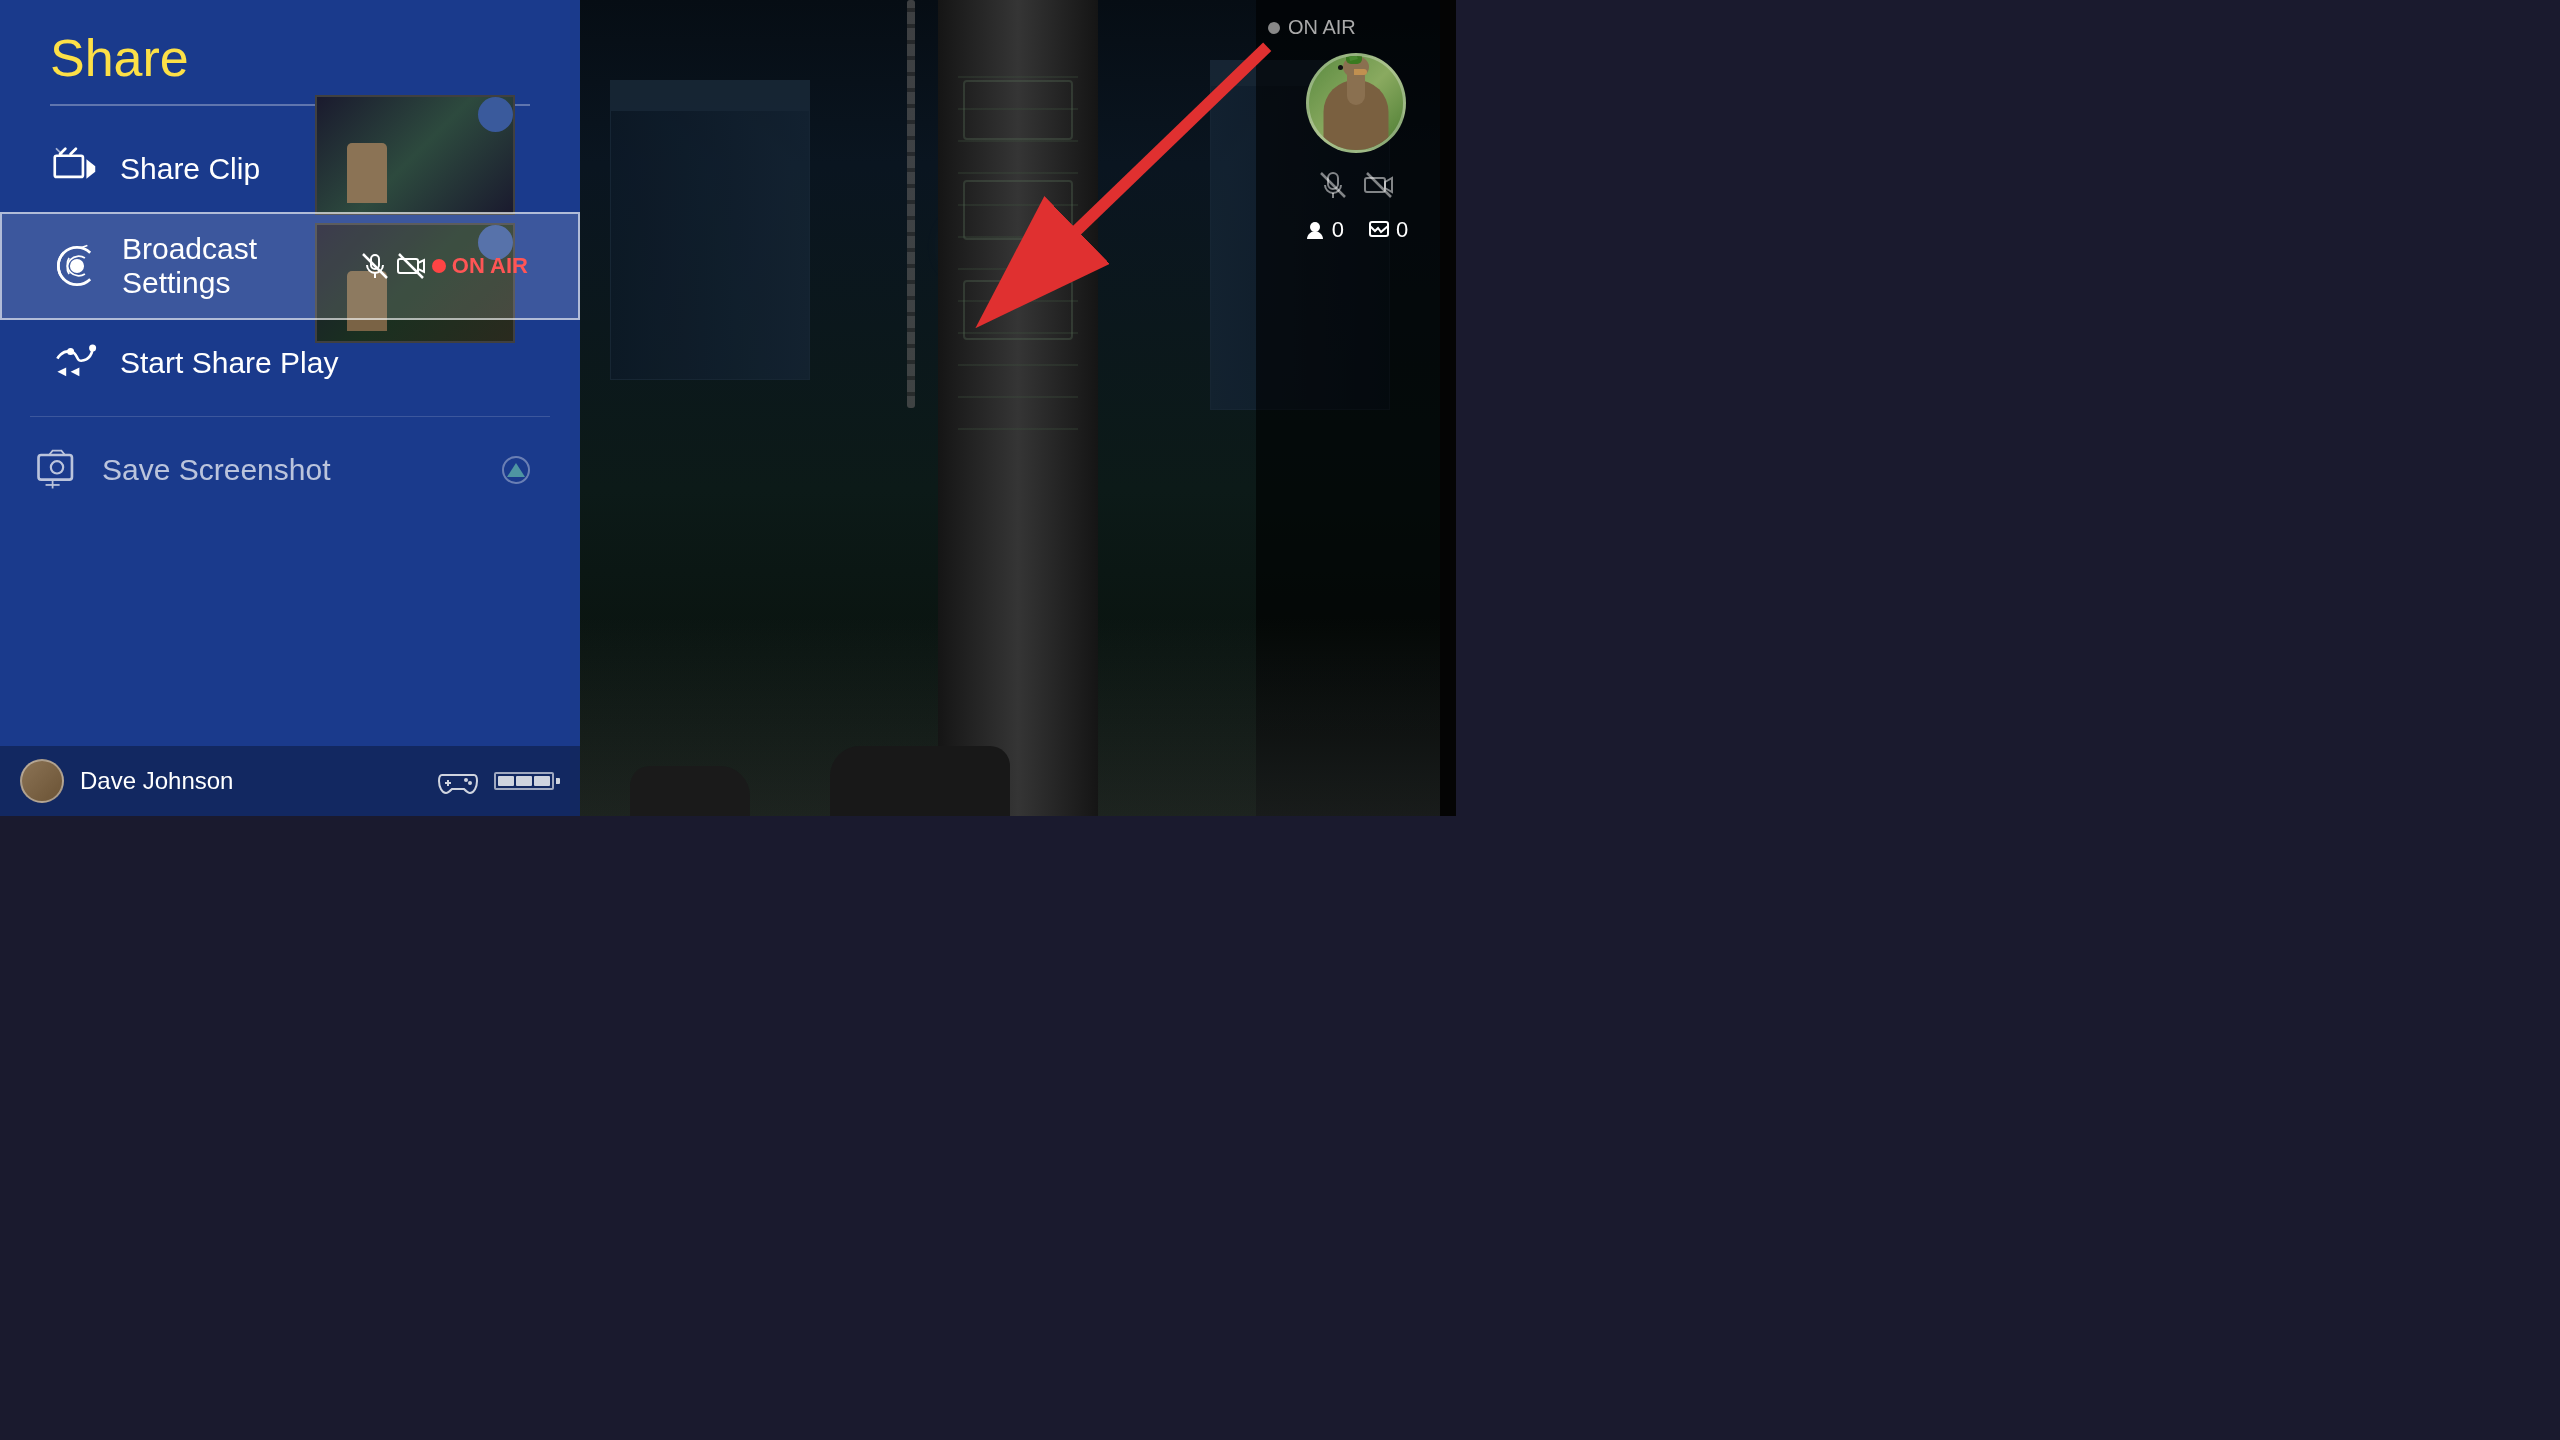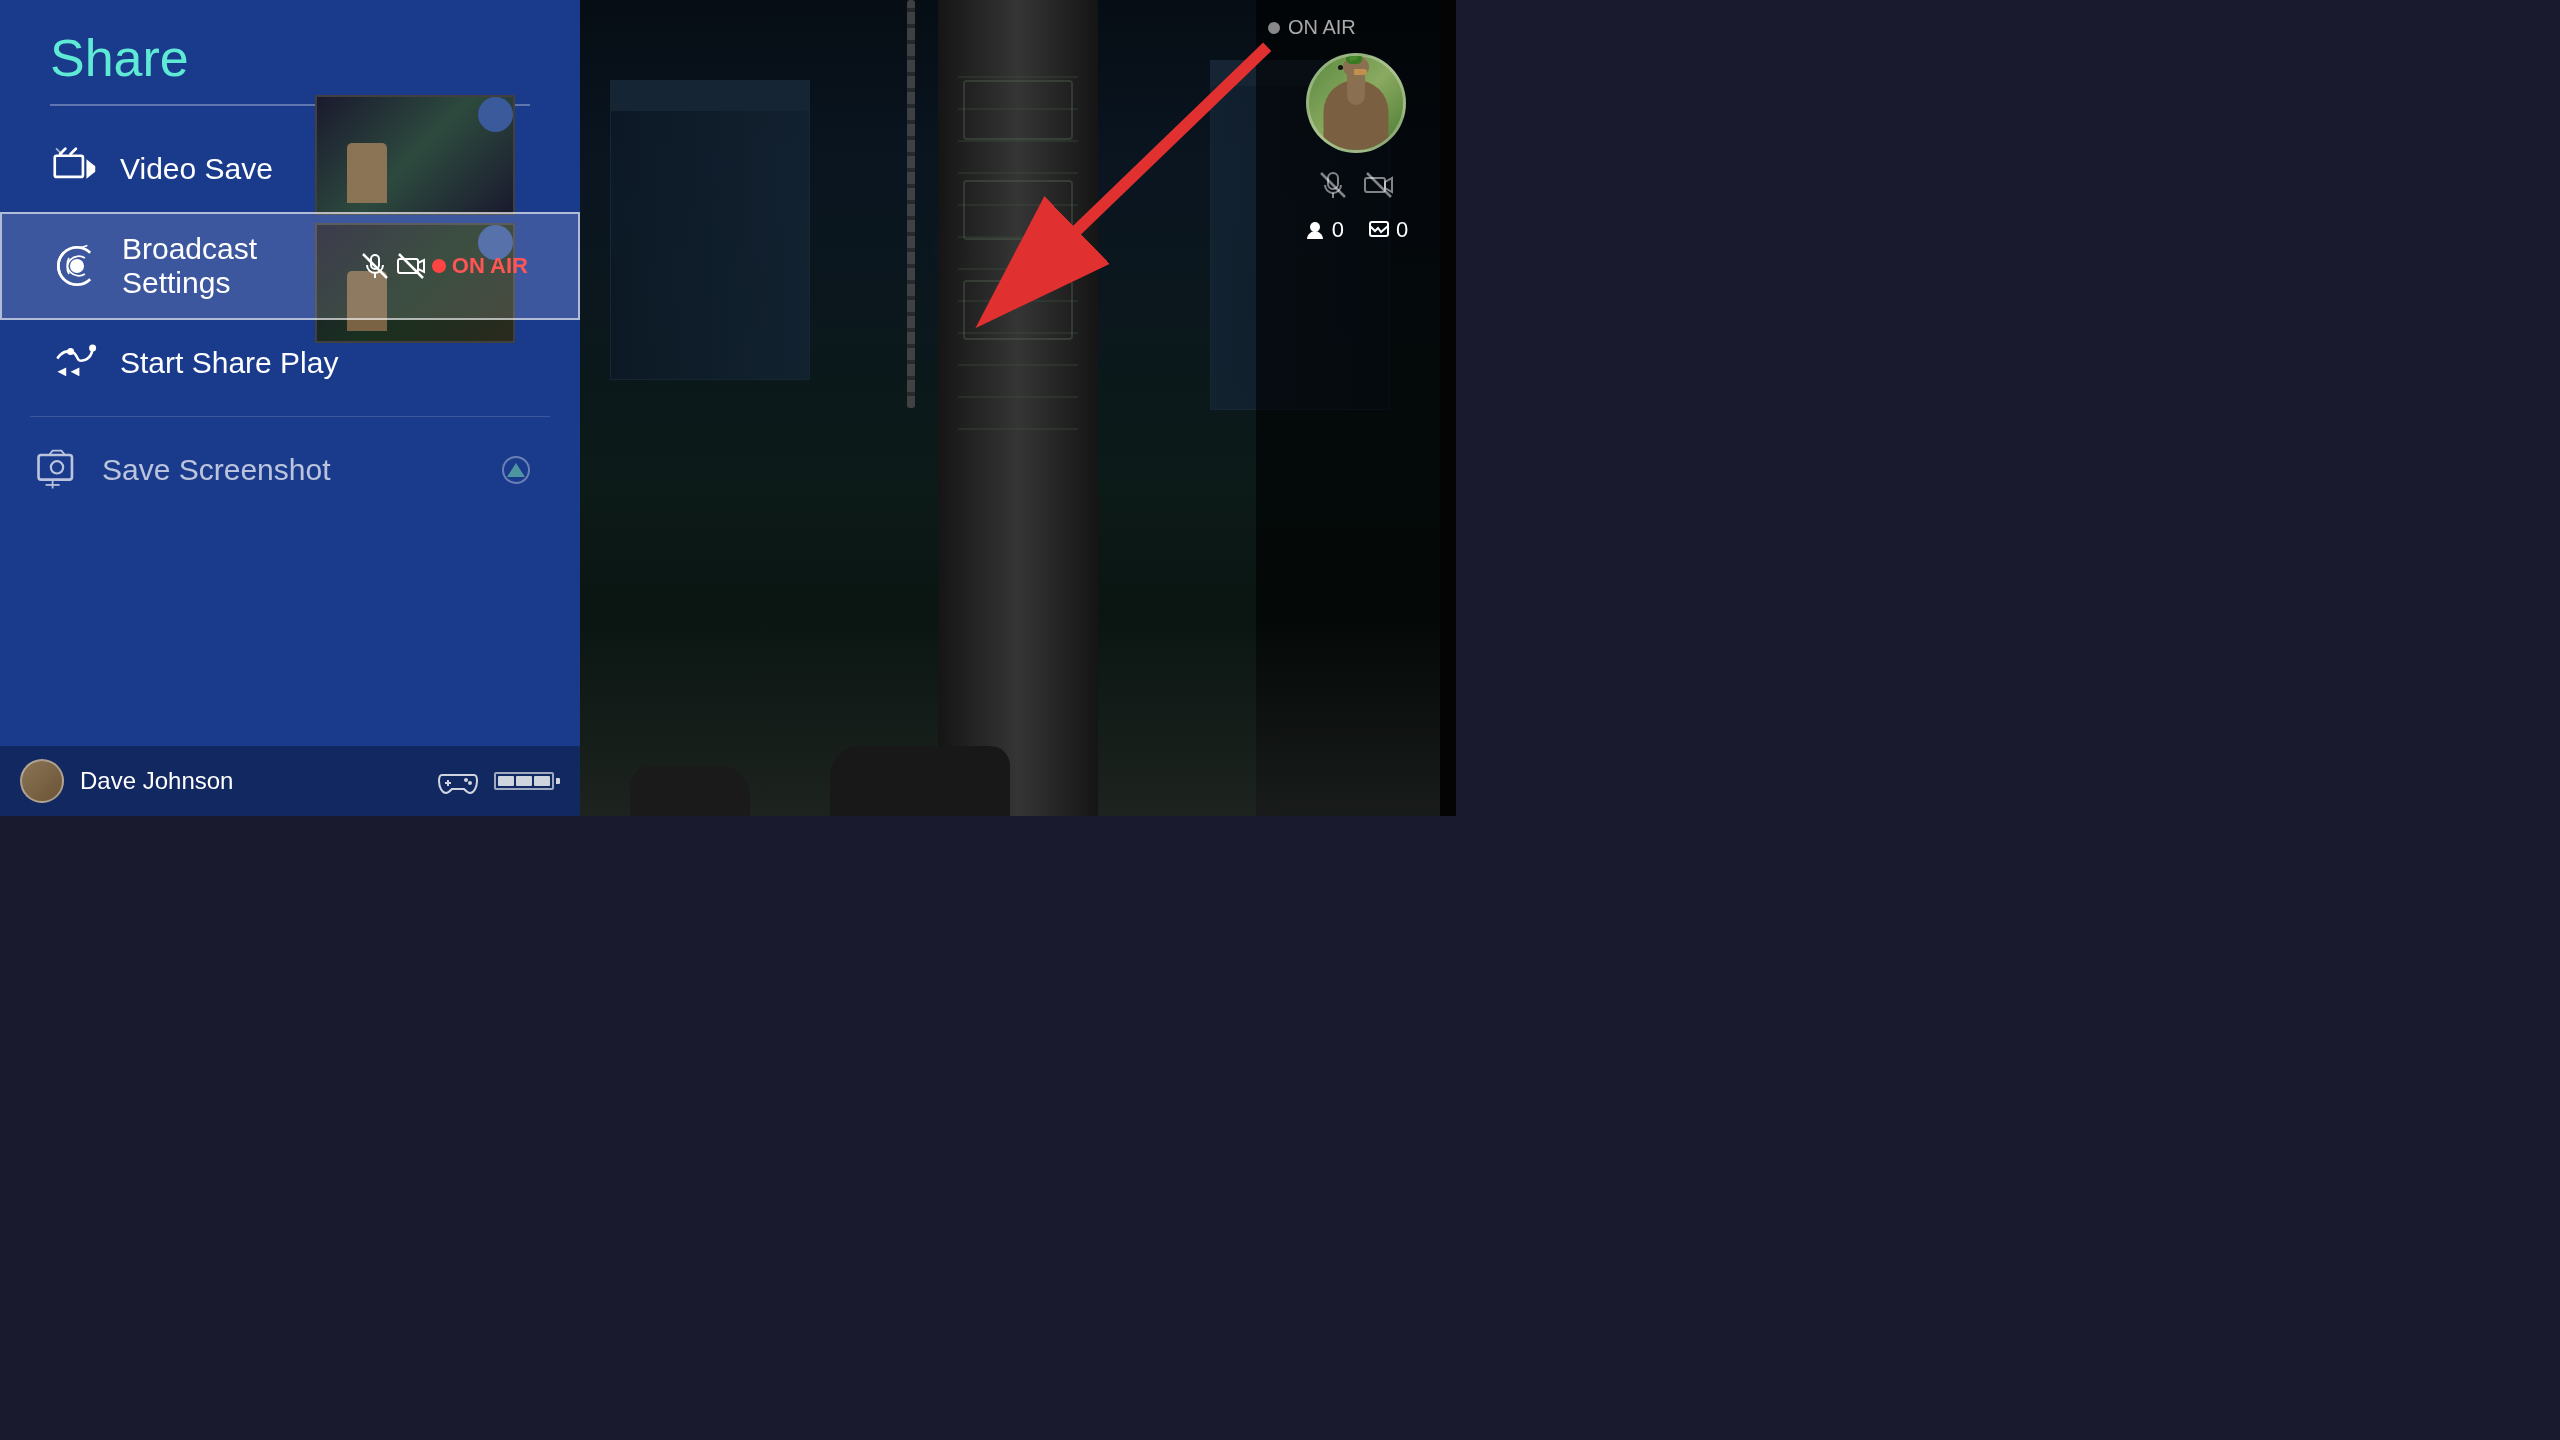--- a/index.html
+++ b/index.html
@@ -17,21 +17,21 @@
       position: absolute;
       left: 0; top: 0;
       width: 580px;
       height: 100%;
       background: #1a3a8c;
       display: flex;
       flex-direction: column;
     }
 
     .sidebar-title {
-      color: #5eead4;
+      color: #fde047;
       font-size: 52px;
       font-weight: 300;
       padding: 28px 50px 16px 50px;
     }
 
     .sidebar-divider {
       height: 2px;
       background: rgba(255,255,255,0.3);
       margin: 0 50px 10px 50px;
     }
@@ -332,21 +332,21 @@
   <div class="menu-item" style="margin-top: 10px;">
     <div class="icon">
       <svg viewBox="0 0 50 50" fill="white" width="44" height="44">
         <rect x="2" y="10" width="32" height="24" rx="2" fill="none" stroke="white" stroke-width="3"></rect>
         <polygon points="38,14 48,22 48,28 38,36" fill="white"></polygon>
         <path d="M8,8 L14,2" stroke="white" stroke-width="3" stroke-linecap="round"></path>
         <path d="M20,8 L26,2" stroke="white" stroke-width="3" stroke-linecap="round"></path>
         <path d="M4,2 L10,8" stroke="white" stroke-width="2" stroke-linecap="round" opacity="0.6"></path>
       </svg>
     </div>
-    <span class="label">Video Save</span>
+    <span class="label">Share Clip</span>
   </div>
 
 
   <div class="menu-item active">
     <div class="icon">
       <svg viewBox="0 0 50 50" fill="white" width="44" height="44">
         <circle cx="25" cy="25" r="8" fill="white"></circle>
         <path d="M10,10 A21,21 0 0,0 40,40" fill="none" stroke="white" stroke-width="3"></path>
         <path d="M40,10 A21,21 0 0,0 10,40" fill="none" stroke="white" stroke-width="3"></path>
         <path d="M16,16 A13,13 0 0,0 34,34" fill="none" stroke="white" stroke-width="2"></path>

